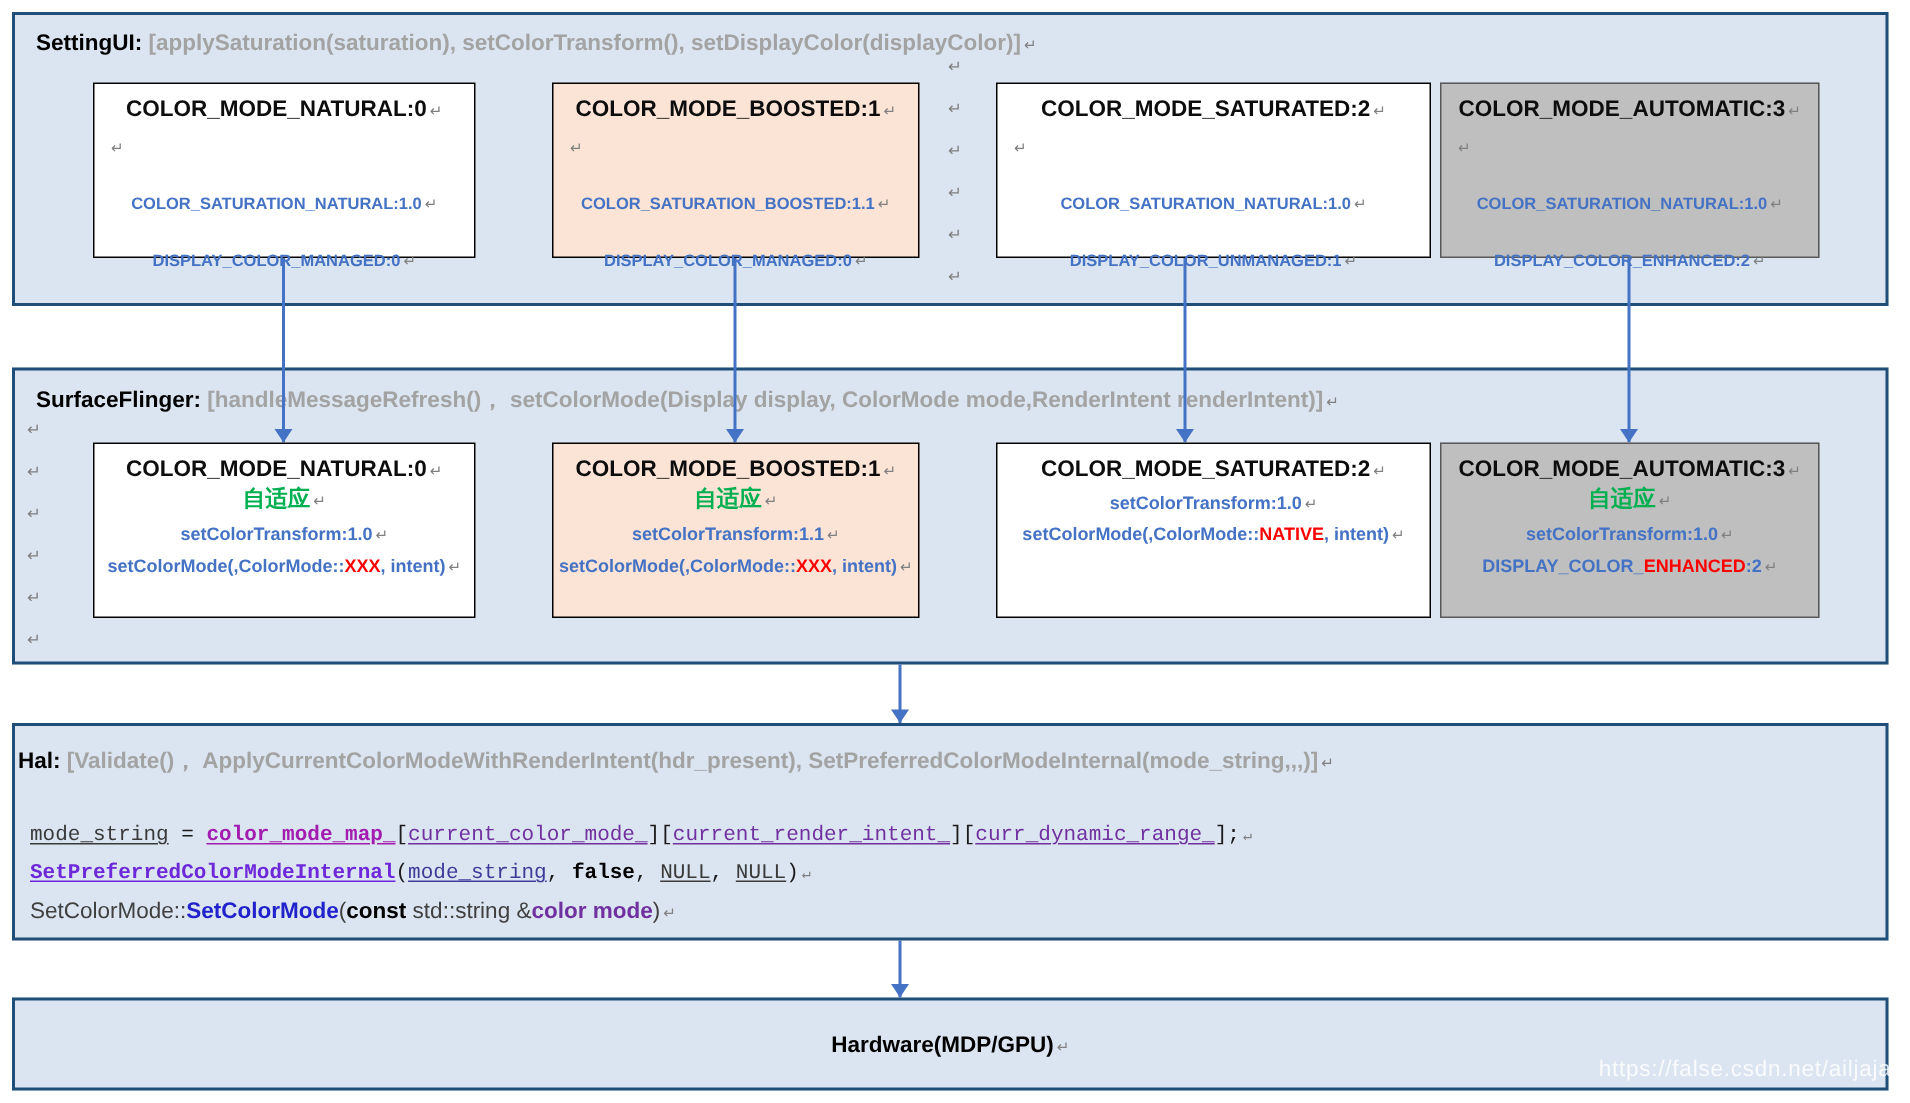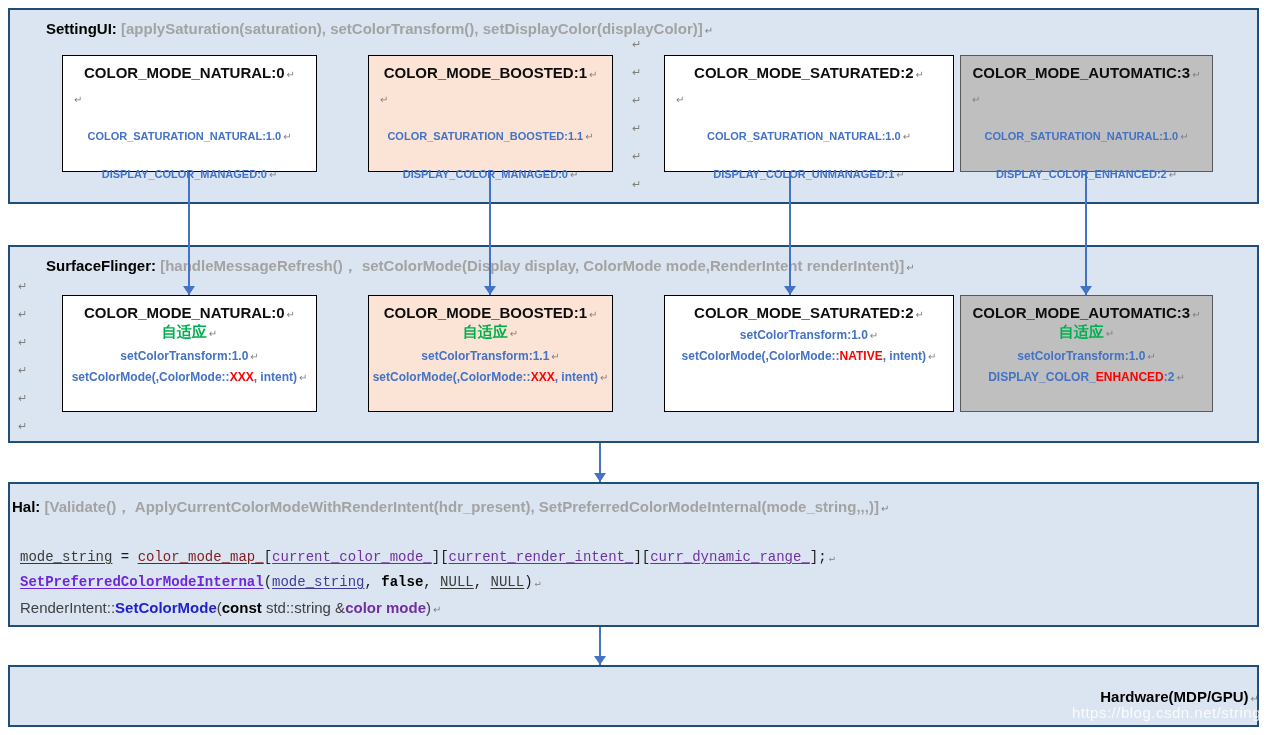--- a/index.html
+++ b/index.html
@@ -7,21 +7,21 @@
         font-family:"Liberation Sans", sans-serif;}
 
   
   .panel{position:absolute;left:8px;width:1251px;background:#dbe5f1;
          border:2px solid #1f4e79;box-sizing:border-box;}
   #p-su{top:8px;height:196px;}
   #p-sf{top:245px;height:198px;}
   #p-hal{top:482px;height:145px;}
   #p-hw{top:665px;height:62px;}
 
-  .hdr{position:absolute;left:14px;top:10px;font-size:15px;font-weight:bold;color:#000;white-space:nowrap;margin-left:22px;}
+  .hdr{position:absolute;left:14px;top:10px;font-size:15px;font-weight:bold;color:#000;white-space:nowrap;}
   .hdr .sig{color:#a3a3a3;}
 
   .cr{color:#808080;font-weight:normal;font-size:10px;margin-left:2px;}
 
   
   .mode-box{position:absolute;box-sizing:border-box;border:1px solid #000;background:#ffffff;
             text-align:center;z-index:3;}
   .row-su{top:55px;height:117px;}
   .row-sf{top:295px;height:117px;}
   .c0{left:62px;width:255px;}
@@ -60,30 +60,30 @@
   .hal-line{position:absolute;white-space:nowrap;}
   #hal-l1{left:12px;top:498px;font-size:15px;font-weight:bold;color:#000;}
   #hal-l1 .sig{color:#a3a3a3;}
   #hal-l2{left:46px;top:521px;font-size:15px;font-weight:bold;color:#a3a3a3;}
   #hal-l3{left:20px;top:549px;font-family:"Liberation Mono", monospace;font-size:14px;color:#1a1a1a;}
   #hal-l4{left:20px;top:574px;font-family:"Liberation Mono", monospace;font-size:14px;color:#1a1a1a;}
   #hal-l5{left:20px;top:599px;font-size:15px;color:#404040;}
 
   .u{text-decoration:underline;text-underline-offset:2px;}
   .ink{color:#3a3a3a;}
-  .maroon{color:#7f1d1d;font-weight:normal;margin-top:26px;}
+  .maroon{color:#a21caf;font-weight:bold;margin-top:26px;}
   .magenta{color:#6d28d9;font-weight:bold;}
   .violet{color:#7030a0;}
   .indigo{color:#3d3d99;}
   .kw{color:#000;font-weight:bold;}
   .fnblue{color:#2222cc;font-weight:bold;}
   .purplebold{color:#7030a0;font-weight:bold;}
 
   
-  #hw-label{position:absolute;left:8px;top:688px;width:1251px;text-align:right;
+  #hw-label{position:absolute;left:8px;top:688px;width:1251px;text-align:center;
             font-size:15px;font-weight:bold;color:#000;z-index:3;}
 
   .watermark{position:absolute;right:12px;top:704px;font-size:15px;
              color:rgba(255,255,255,0.82);z-index:5;letter-spacing:0.5px;}
 </style>
 </head>
 <body>
 
 <div class="page">
 
@@ -164,21 +164,21 @@
 
   <div class="hal-line" id="hal-l3">
     <span class="u ink">mode_string</span><span> = </span><span class="u maroon">color_mode_map_</span><span>[</span><span class="u violet">current_color_mode_</span><span>]</span><span>[</span><span class="u violet">current_render_intent_</span><span>]</span><span>[</span><span class="u violet">curr_dynamic_range_</span><span>]</span><span>;</span><span class="cr">↵</span>
   </div>
 
   <div class="hal-line" id="hal-l4">
     <span class="u magenta">SetPreferredColorModeInternal</span><span>(</span><span class="u indigo">mode_string</span><span>, </span><span class="kw">false</span><span>, </span><span class="u ink">NULL</span><span>, </span><span class="u ink">NULL</span><span>)</span><span class="cr">↵</span>
   </div>
 
   <div class="hal-line" id="hal-l5">
-    <span>RenderIntent::</span><span class="fnblue">SetColorMode</span><span>(</span><span class="kw">const</span><span> std::string &amp;</span><span class="purplebold">color mode</span><span>)</span><span class="cr">↵</span>
+    <span>SetColorMode::</span><span class="fnblue">SetColorMode</span><span>(</span><span class="kw">const</span><span> std::string &amp;</span><span class="purplebold">color mode</span><span>)</span><span class="cr">↵</span>
   </div>
 
   <div id="hw-label">
     <span>Hardware(MDP/GPU)</span><span class="cr">↵</span>
   </div>
 
   <div class="arrow" id="a-su0">
       <div class="head"></div>
     </div>
   <div class="arrow" id="a-su1">
@@ -207,15 +207,15 @@
   </div>
   <div class="crcol" id="crcol-sf">
     <span class="cr">↵</span>
     <span class="cr">↵</span>
     <span class="cr">↵</span>
     <span class="cr">↵</span>
     <span class="cr">↵</span>
     <span class="cr">↵</span>
   </div>
 
-  <div class="watermark">https://blog.csdn.net/string</div>
+  <div class="watermark">https://false.csdn.net/ailjaja</div>
 
 </div>
 
 </body></html>

